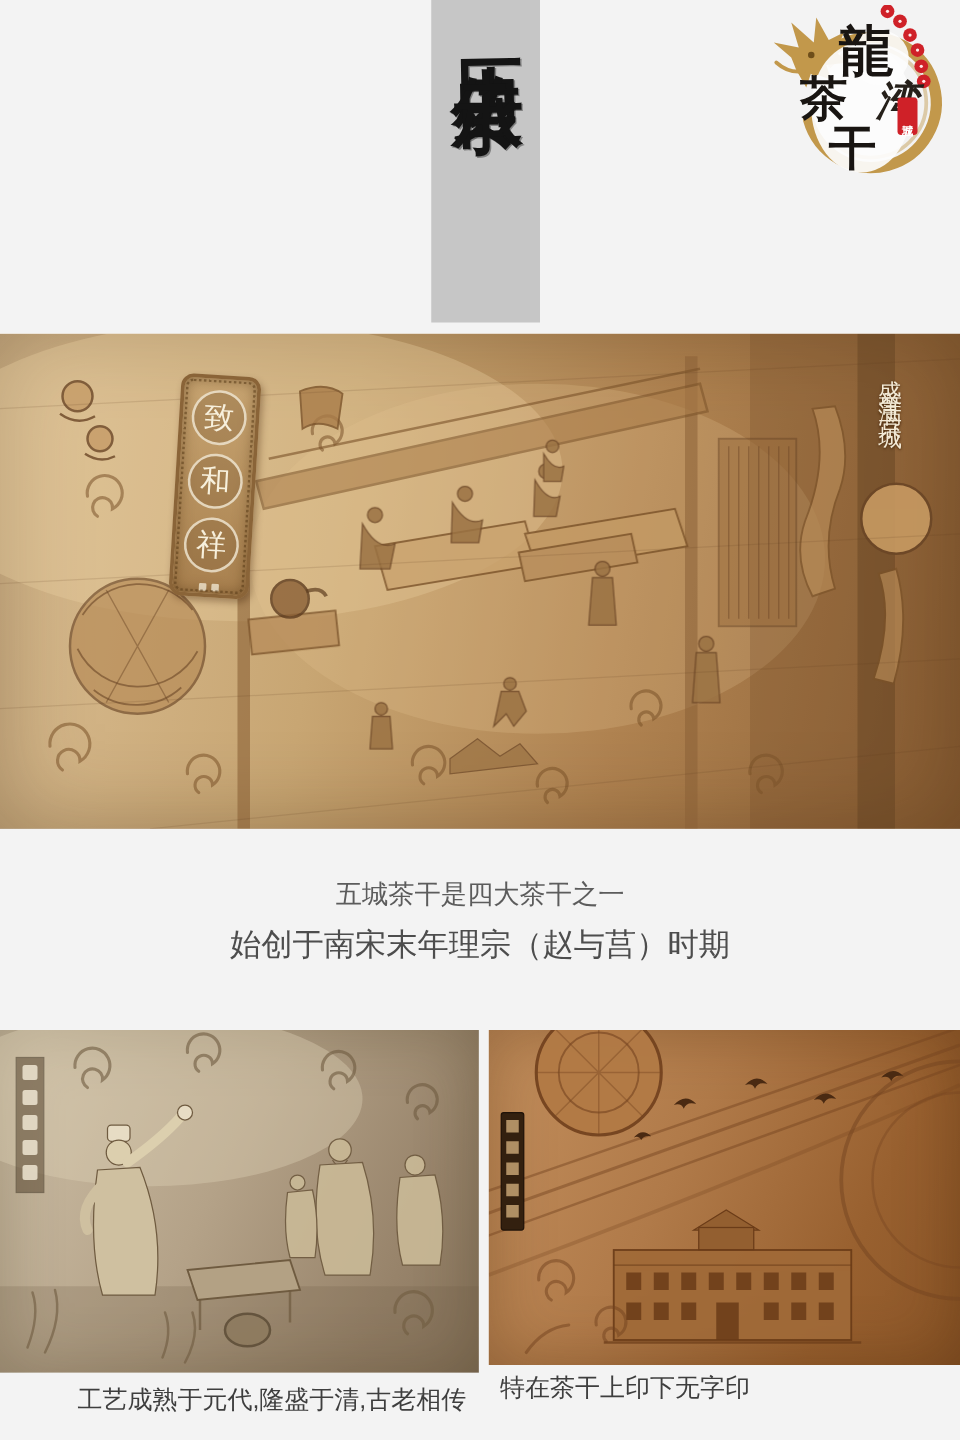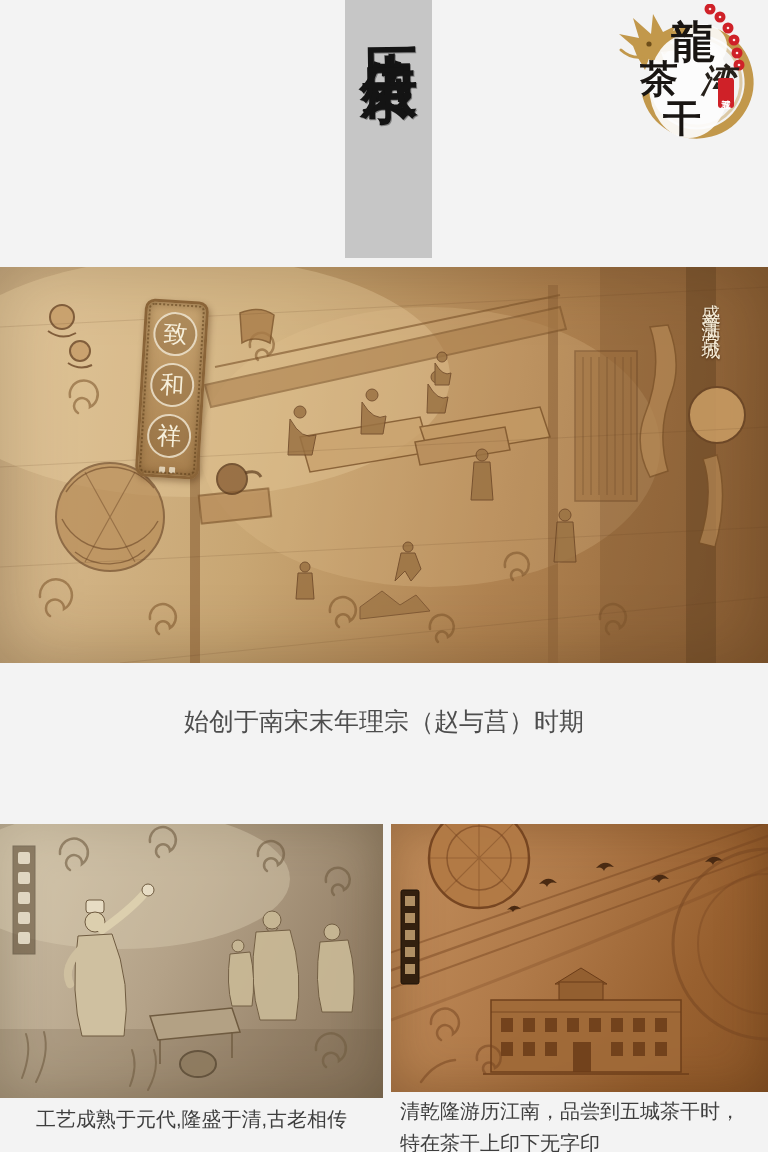--- a/index.html
+++ b/index.html
@@ -53,21 +53,21 @@
   .panel{position:absolute;margin:0;overflow:hidden;}
   .panel svg{position:absolute;left:0;top:0;}
   .panel-left{left:0;top:824px;width:383px;height:274px;
     background:linear-gradient(115deg,#cdbfa6 0%,#b4a288 45%,#97836a 80%,#87745c 100%);
     box-shadow:inset 0 0 50px rgba(60,45,20,.3);}
   .panel-right{left:391px;top:824px;width:377px;height:268px;
     background:linear-gradient(115deg,#c38f5d 0%,#b07a49 40%,#98602f 75%,#8a5527 100%);
     box-shadow:inset 0 0 50px rgba(70,35,5,.35);}
 
   .caption-left{position:absolute;left:0;top:1106px;width:383px;text-align:center;
-    font-size:20px;color:#3e3e3e;margin:0;}
+    font-size:20px;color:#3e3e3e;margin:0;padding-left:26px;}
   .caption-right{position:absolute;left:400px;top:1095px;width:360px;font-size:20px;
     color:#3e3e3e;line-height:32px;}
   .caption-right p{margin:0;}
 </style>
 </head>
 <body>
 
 <div class="page">
 
   <header>
@@ -204,20 +204,21 @@
       <span class="banner-char">祥</span>
       <span class="banner-dots">
           <i></i>
           <i></i>
         </span>
     </div>
     <div class="corner-inscription">盛誉满京城</div>
   </figure>
 
   <section class="intro">
+    <p class="intro-sm">五城茶干是四大茶干之一</p>
     <p class="intro-lg">始创于南宋末年理宗（赵与莒）时期</p>
   </section>
 
   <figure class="panel panel-left">
     <svg width="383" height="274" viewBox="0 0 383 274">
       <ellipse cx="120" cy="55" rx="170" ry="70" fill="#ddd0b5" opacity=".4"></ellipse>
       <rect x="0" y="205" width="383" height="69" fill="#6e5c44" opacity=".22"></rect>
 
       <g fill="none" stroke="#6f5b40" stroke-width="2.5" opacity=".6" stroke-linecap="round">
         <path d="M60,30 a14,14 0 1 1 22,10 a8,8 0 1 0 -12,6"></path>
@@ -332,17 +333,16 @@
       <g fill="none" stroke="#74431f" stroke-width="2.5" opacity=".5" stroke-linecap="round">
         <path d="M40,200 a14,14 0 1 1 22,10 a8,8 0 1 0 -12,6"></path>
         <path d="M86,236 a12,12 0 1 1 18,8 a6,6 0 1 0 -10,5"></path>
         <path d="M30,258 q14,-20 34,-22"></path>
       </g>
     </svg>
   </figure>
 
   <p class="caption-left">工艺成熟于元代,隆盛于清,古老相传</p>
   <div class="caption-right">
-    <p>清乾隆游历江南，品尝到五城茶干时，</p>
     <p>特在茶干上印下无字印</p>
   </div>
 
 </div>
 
 </body></html>

